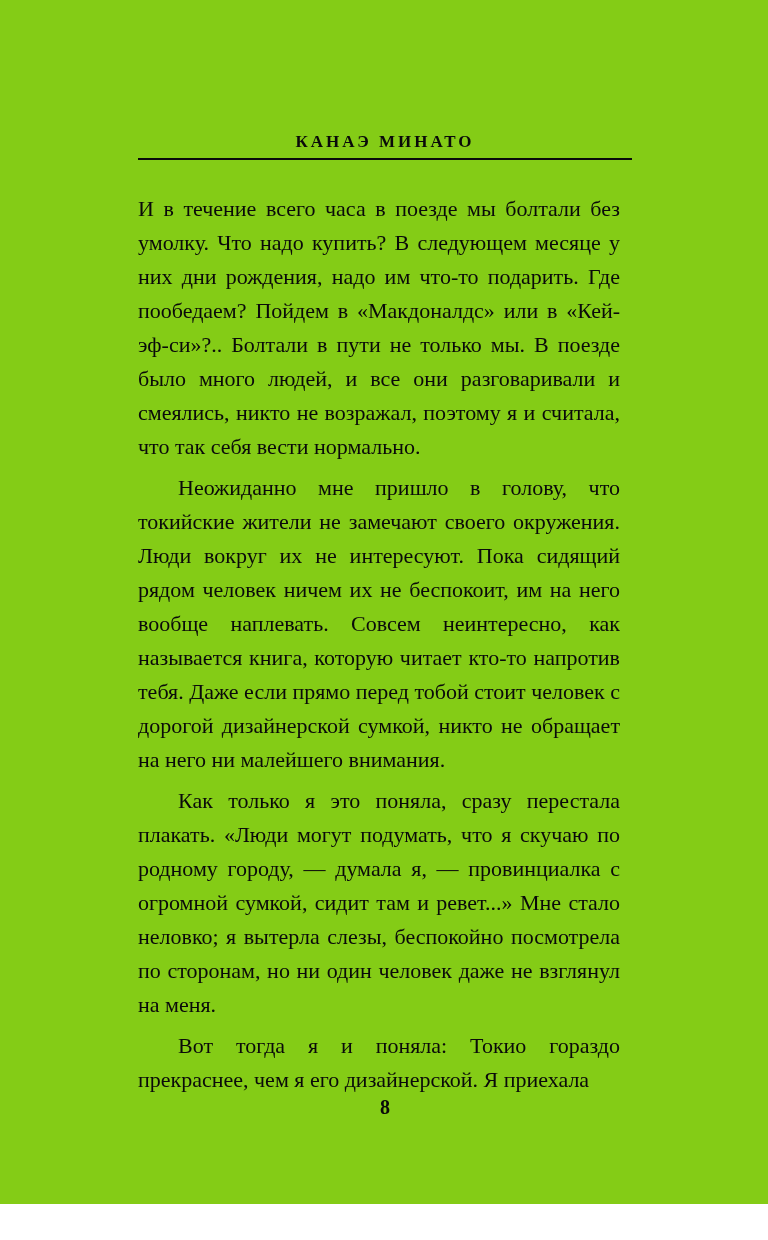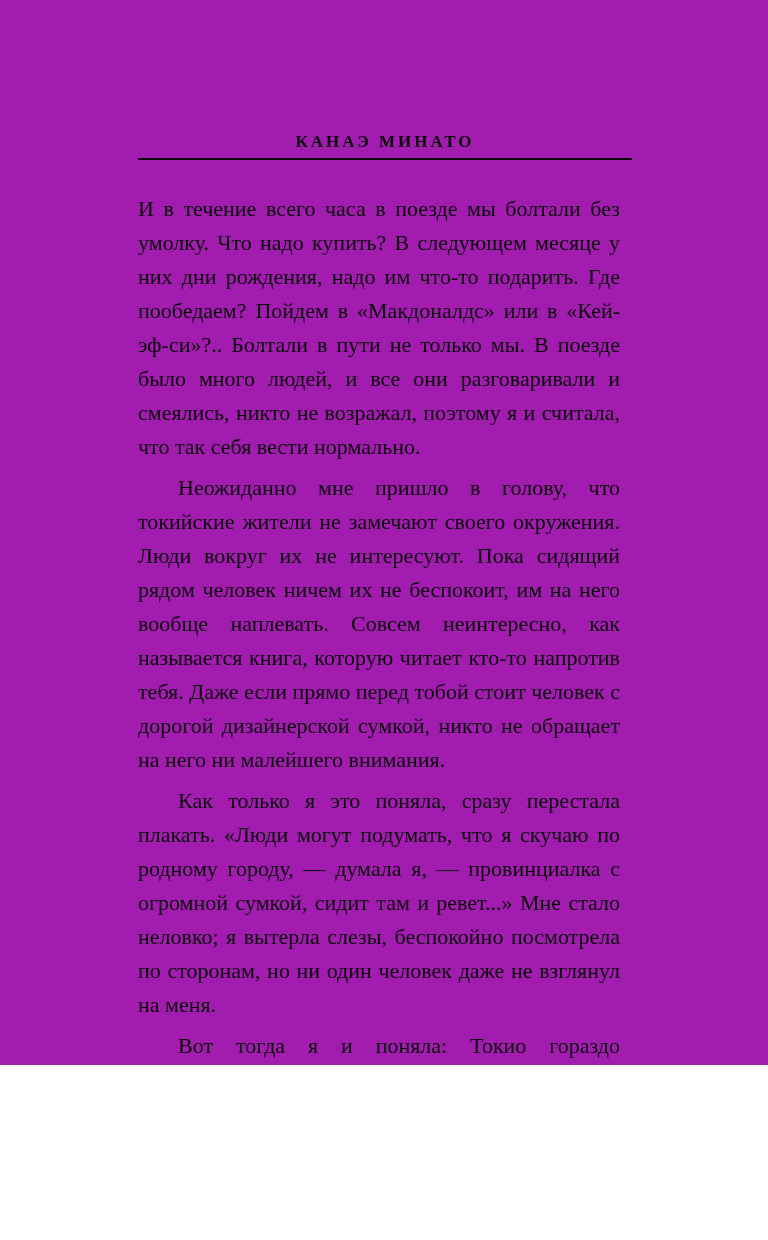--- a/index.html
+++ b/index.html
@@ -3,22 +3,22 @@
 <meta charset="utf-8">
 <style>
   html, body {
     margin: 0;
     padding: 0;
     background: #ffffff;
   }
   .page {
     position: relative;
     width: 768px;
-    height: 1065px;
-    background: #a21caf;
+    height: 1204px;
+    background: #84cc16;
     color: #0a0a0a;
     font-family: "Liberation Serif", serif;
     overflow: hidden;
   }
   .running-head {
     position: absolute;
     top: 132px;
     left: 138px;
     width: 494px;
     text-align: center;
@@ -70,18 +70,18 @@
 <div class="page">
 
   <div class="running-head">КАНАЭ МИНАТО</div>
 
   <div class="header-rule"></div>
 
   <div class="body-text">
     <p>И в течение всего часа в поезде мы болтали без умолку. Что надо купить? В следующем месяце у них дни рождения, надо им что-то подарить. Где пообедаем? Пойдем в «Макдоналдс» или в «Кей-эф-си»?.. Болтали в пути не только мы. В поезде было много людей, и все они разговаривали и смеялись, никто не возражал, поэтому я и считала, что так себя вести нормально.</p>
     <p class="indent">Неожиданно мне пришло в голову, что токийские жители не замечают своего окружения. Люди вокруг их не интересуют. Пока сидящий рядом человек ничем их не беспокоит, им на него вообще наплевать. Совсем неинтересно, как называется книга, которую читает кто-то напротив тебя. Даже если прямо перед тобой стоит человек с дорогой дизайнерской сумкой, никто не обращает на него ни малейшего внимания.</p>
     <p class="indent">Как только я это поняла, сразу перестала плакать. «Люди могут подумать, что я скучаю по родному городу, — думала я, — провинциалка с огромной сумкой, сидит там и ревет...» Мне стало неловко; я вытерла слезы, беспокойно посмотрела по сторонам, но ни один человек даже не взглянул на меня.</p>
-    <p class="indent">Вот тогда я и поняла: Токио гораздо прекраснее, чем я его представляла. Я рождения</p>
+    <p class="indent">Вот тогда я и поняла: Токио гораздо прекраснее, чем я его дизайнерской. Я приехала</p>
   </div>
 
   <div class="page-number">8</div>
 
 </div>
 
 </body></html>

